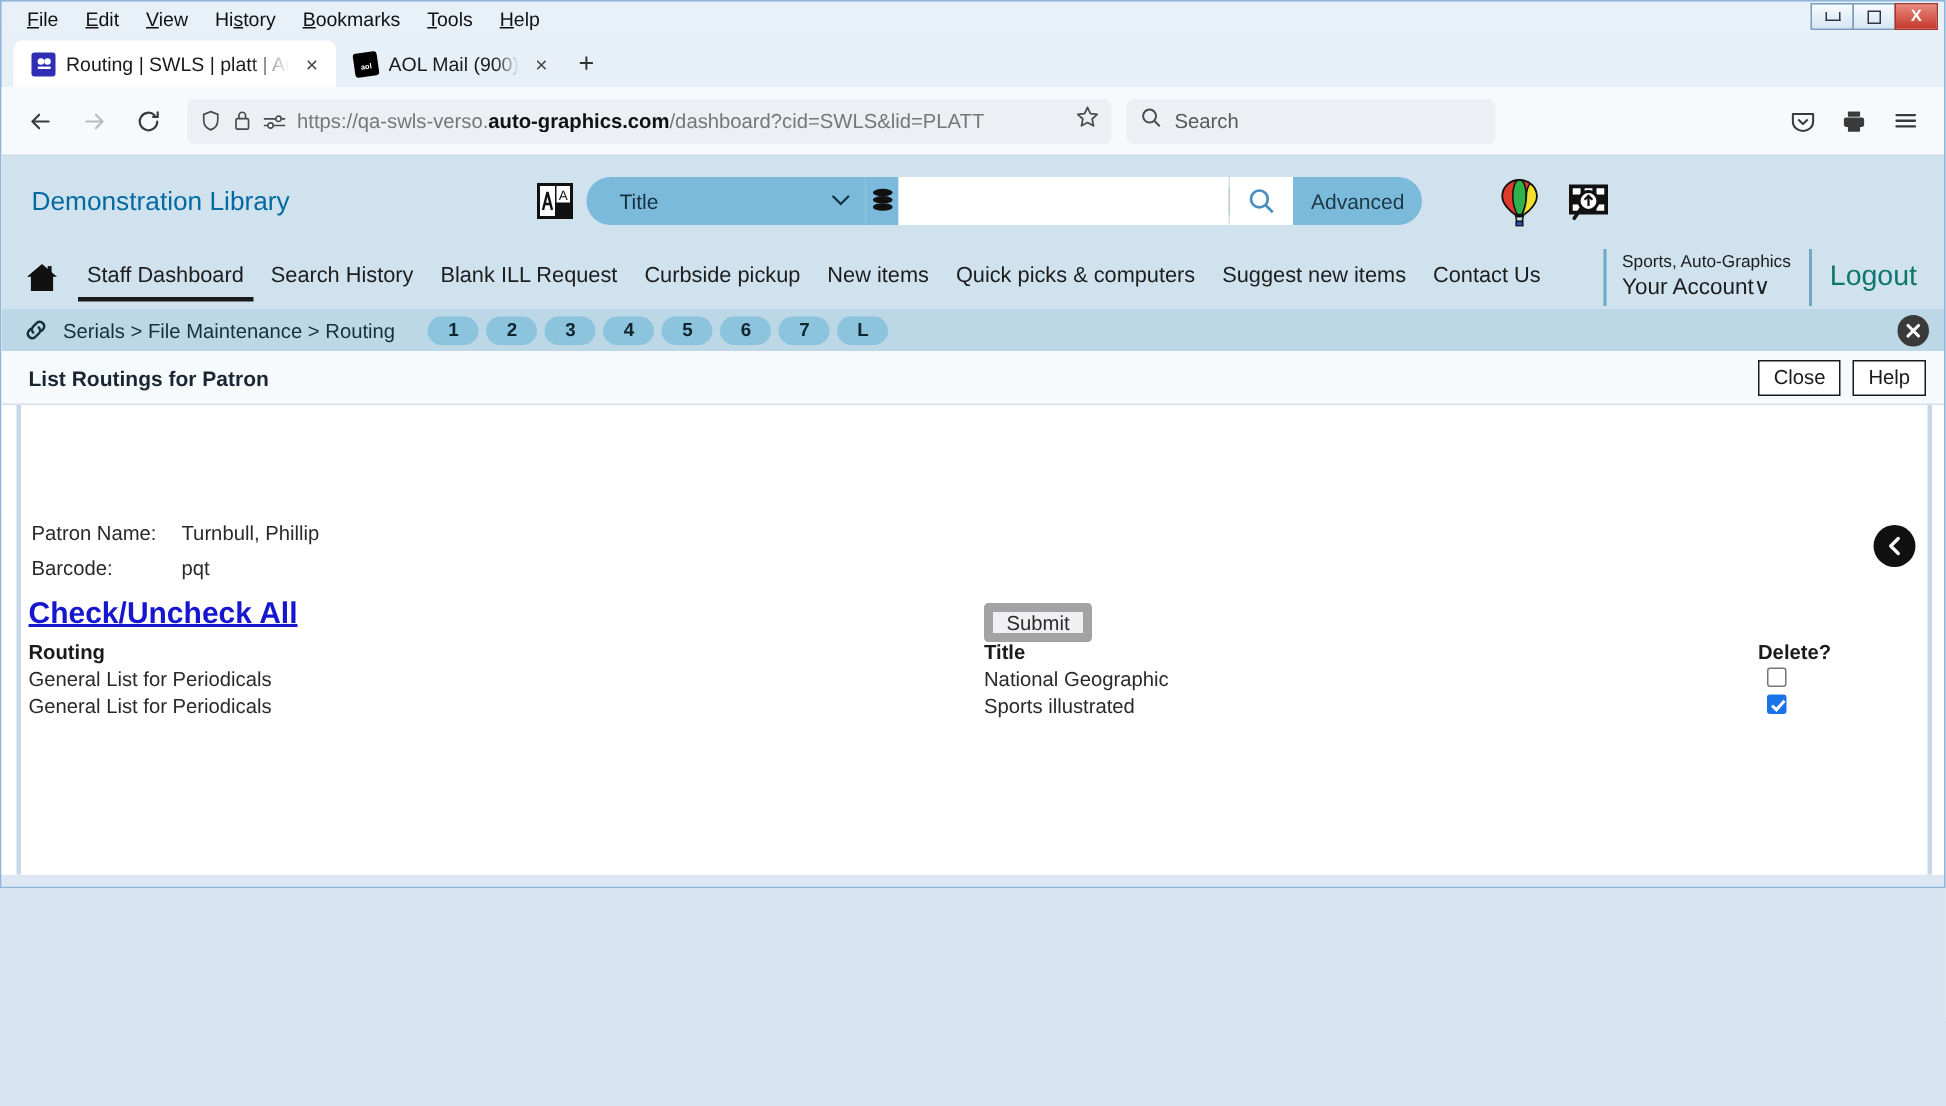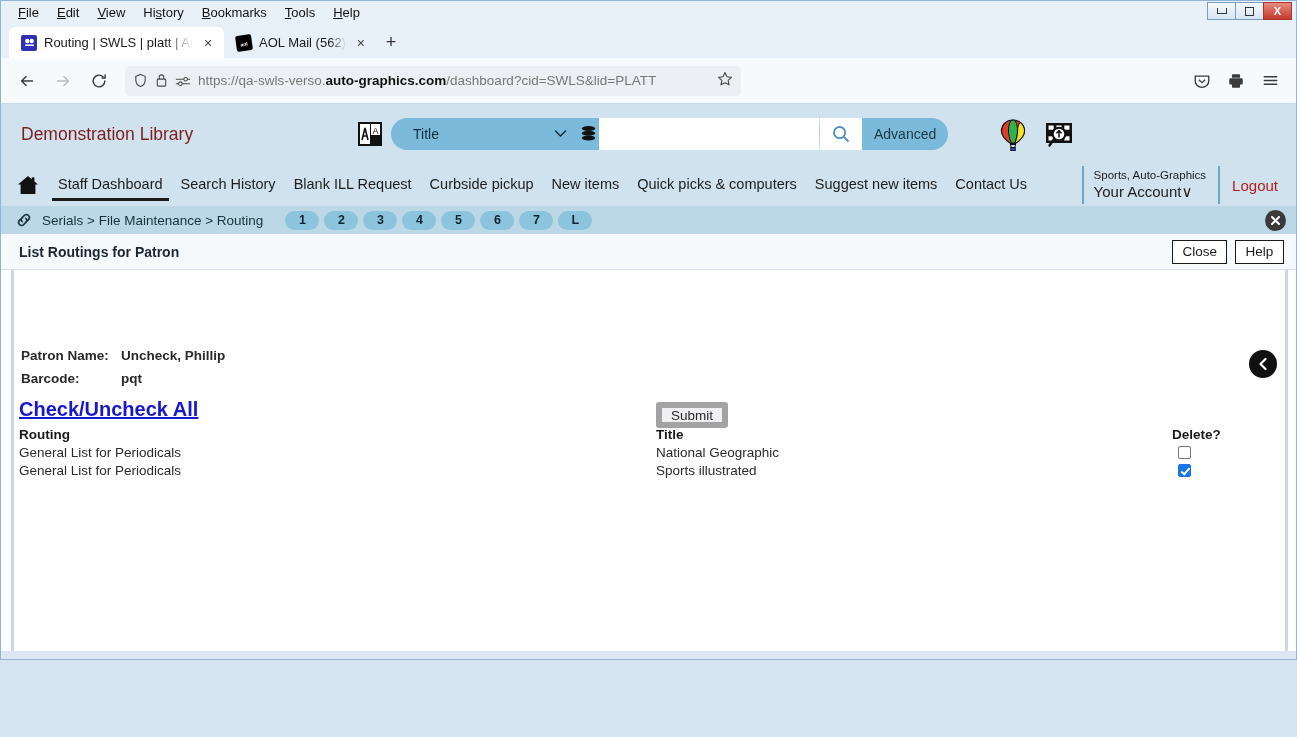--- a/index.html
+++ b/index.html
@@ -7,21 +7,21 @@
     margin: 0; padding: 0;
     width: 1297px; height: 737px;
     overflow: hidden;
     font-family: "Liberation Sans", sans-serif;
     background: #d6e3f0;
   }
 
   
   #browser-window {
     position: absolute; left: 0; top: 0;
-    width: 1297px; height: 660px;
+    width: 1297px; height: 592px;
     background: linear-gradient(#e8f0f8, #dce7f3);
     border: 1px solid #8fb4d9;
     display: flex; flex-direction: column;
   }
 
   
   #menu-bar {
     height: 22px;
     display: flex; align-items: center;
     padding-left: 8px;
@@ -158,21 +158,21 @@
 
   
   #app-header {
     height: 60px;
     background: #cfe2ee;
     display: flex; align-items: center;
     padding: 0 14px;
     position: relative;
   }
   #lib-name {
-    font-size: 17.5px; color: #7f1d1d;
+    font-size: 17.5px; color: #0369a1;
     margin-left: 6px;
     white-space: nowrap;
   }
   #search-cluster {
     position: absolute; left: 356px; top: 14px;
     display: flex; align-items: center; gap: 0;
   }
   #lang-icon { width: 26px; height: 28px; margin-right: 8px; }
   #scope-select {
     width: 186px; height: 32px;
@@ -258,21 +258,21 @@
     padding: 1px 12px 0 10px;
     display: flex; flex-direction: column; justify-content: center;
   }
   #hello-text { font-size: 11.5px; color: #1d1d1d; line-height: 1.2; }
   #your-account { font-size: 15px; color: #1d1d1d; line-height: 1.25; }
   #logout-wrap {
     border-left: 2px solid #6fa8c4;
     padding: 0 6px 0 12px;
     display: flex; align-items: center;
   }
-  #logout-link { font-size: 15px; color: #b91c1c; }
+  #logout-link { font-size: 19px; color: #0f766e; }
 
   
   #crumb-bar {
     height: 28px;
     background: #bcd8e6;
     display: flex; align-items: center;
     padding: 4px 14px;
     position: relative;
   }
   #chain-icon { margin-right: 9px; display:flex; }
@@ -321,21 +321,21 @@
     padding: 0;
   }
   #left-rail {
     position: absolute; left: 10px; top: 0; bottom: 0;
     width: 3px; background: #c8d8e6;
   }
   #patron-info {
     position: absolute; left: 20px; top: 78px;
     font-size: 13.5px; color: #2a2a2a;
   }
-  .pi-row { display: flex; margin-bottom: 8px; font-weight: bold; }
+  .pi-row { display: flex; margin-bottom: 8px; }
   .pi-label { width: 100px; }
   .pi-value { }
 
   #check-uncheck {
     position: absolute; left: 18px; top: 128px;
     font-size: 20px; font-weight: bold;
     color: #1616cf;
     text-decoration: underline;
   }
 
@@ -440,21 +440,21 @@
       <span class="tab-title">Routing | SWLS | platt | Auto-Graphics</span>
       <span class="tab-close">×</span>
     </div>
     <div class="tab">
       <span class="favicon fav-aol">
         <svg width="14" height="11" viewBox="0 0 14 11">
             <polygon points="0,2 12,0 14,9 2,11" fill="#000"></polygon>
             <text x="7" y="8" font-size="5" fill="#fff" text-anchor="middle" font-family="Liberation Sans">aol</text>
           </svg>
       </span>
-      <span class="tab-title">AOL Mail (562)</span>
+      <span class="tab-title">AOL Mail (900)</span>
       <span class="tab-close">×</span>
     </div>
     <div id="new-tab-btn">+</div>
   </div>
 
   <div id="nav-bar">
     <div class="nav-btn">
       <svg width="18" height="18" viewBox="0 0 20 20" fill="none" stroke="#3a3a3a" stroke-width="1.6" stroke-linecap="round" stroke-linejoin="round">
           <path d="M16 10H4M9 5l-5 5 5 5"></path>
         </svg>
@@ -491,20 +491,29 @@
           </svg>
       </span>
       <span id="url-text">https://qa-swls-verso.<b>auto-graphics.com</b>/dashboard?cid=SWLS&amp;lid=PLATT</span>
       <span id="bookmark-star">
         <svg width="16" height="16" viewBox="0 0 18 18" fill="none" stroke="#4a4a4a" stroke-width="1.3" stroke-linejoin="round">
             <polygon points="9,1.8 11.2,6.5 16.3,7.1 12.5,10.5 13.5,15.6 9,13.1 4.5,15.6 5.5,10.5 1.7,7.1 6.8,6.5"></polygon>
           </svg>
       </span>
     </div>
 
+    <div id="search-container">
+      <span>
+        <svg width="15" height="15" viewBox="0 0 16 16" fill="none" stroke="#4a4a4a" stroke-width="1.4">
+            <circle cx="6.8" cy="6.8" r="4.6"></circle>
+            <path d="M10.3 10.3L14 14"></path>
+          </svg>
+      </span>
+      <span class="ph">Search</span>
+    </div>
 
     <div id="nav-right">
       <div class="nav-btn">
         <svg width="18" height="18" viewBox="0 0 20 20" fill="none" stroke="#3a3a3a" stroke-width="1.5" stroke-linejoin="round">
             <path d="M2.5 4.5h15v5.5c0 4.2-3.4 7-7.5 7S2.5 14.2 2.5 10z"></path>
             <path d="M6.5 8.5l3.5 3.3 3.5-3.3"></path>
           </svg>
       </div>
       <div class="nav-btn">
         <svg width="18" height="18" viewBox="0 0 20 20" fill="#3a3a3a">
@@ -679,21 +688,21 @@
       </div>
     </div>
 
     <div id="content-body">
       <div id="left-rail"></div>
       <div id="right-rail"></div>
 
       <div id="patron-info">
         <div class="pi-row">
           <span class="pi-label">Patron Name:</span>
-          <span class="pi-value">Uncheck, Phillip</span>
+          <span class="pi-value">Turnbull, Phillip</span>
         </div>
         <div class="pi-row">
           <span class="pi-label">Barcode:</span>
           <span class="pi-value">pqt</span>
         </div>
       </div>
 
       <div id="check-uncheck">Check/Uncheck All</div>
 
       <div id="submit-btn">Submit</div>

